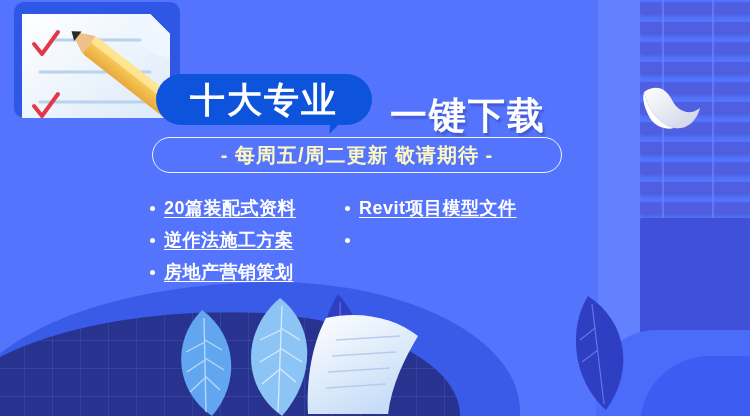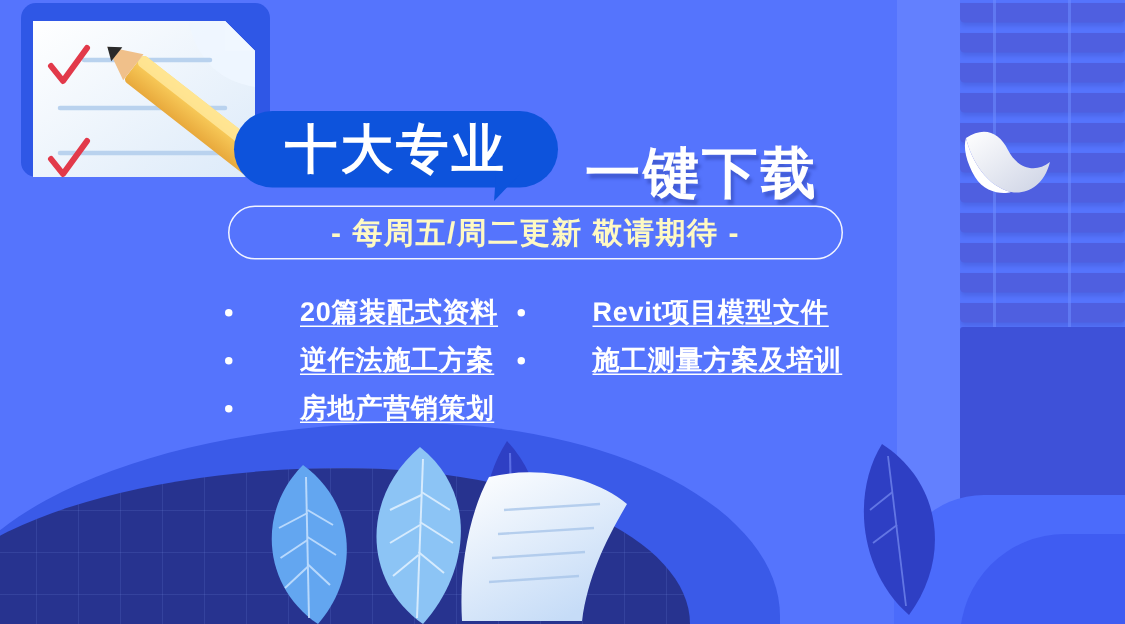--- a/index.html
+++ b/index.html
@@ -163,21 +163,20 @@
     margin-right:9px;
     flex:none;
   }
   .link-label {
     color:#ffffff;
     font-size:18px;
     font-weight:bold;
     text-decoration:underline;
     text-underline-offset:3px;
     letter-spacing:.5px;
-    margin-left:36px;
   }
 </style>
 </head>
 <body>
 
 <div id="banner">
 
   
   <div class="layer wall-strip"></div>
 
@@ -342,21 +341,20 @@
       <span class="bullet"></span>
       <span class="link-label">Revit项目模型文件</span>
     </div>
 
     <div class="link-item">
       <span class="bullet"></span>
       <span class="link-label">逆作法施工方案</span>
     </div>
     <div class="link-item">
       <span class="bullet"></span>
-      <span class="link-label">施工测量方案及培训</span>
     </div>
 
     <div class="link-item">
       <span class="bullet"></span>
       <span class="link-label">房地产营销策划</span>
     </div>
 
   </div>
 
 </div>

